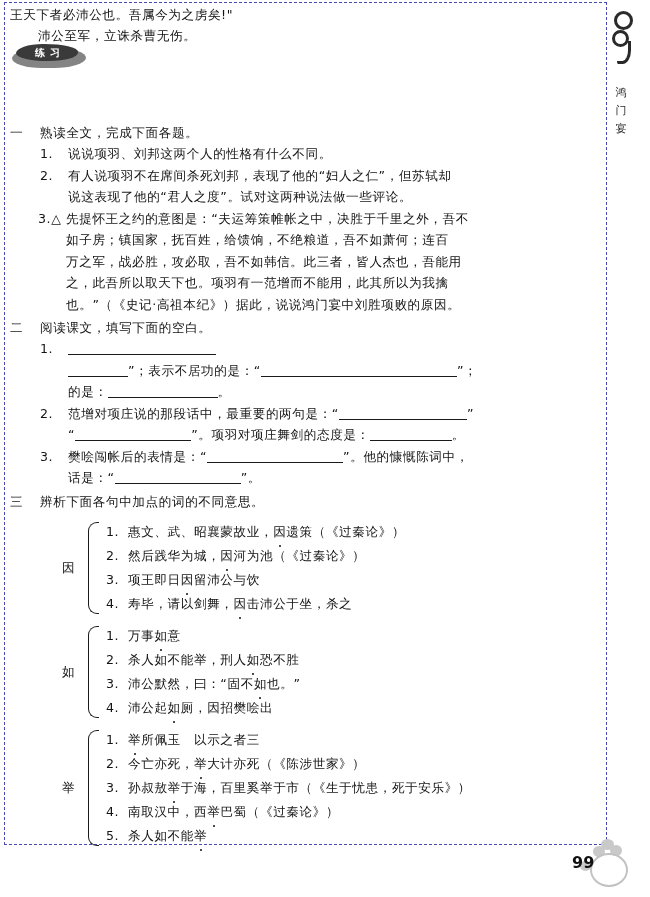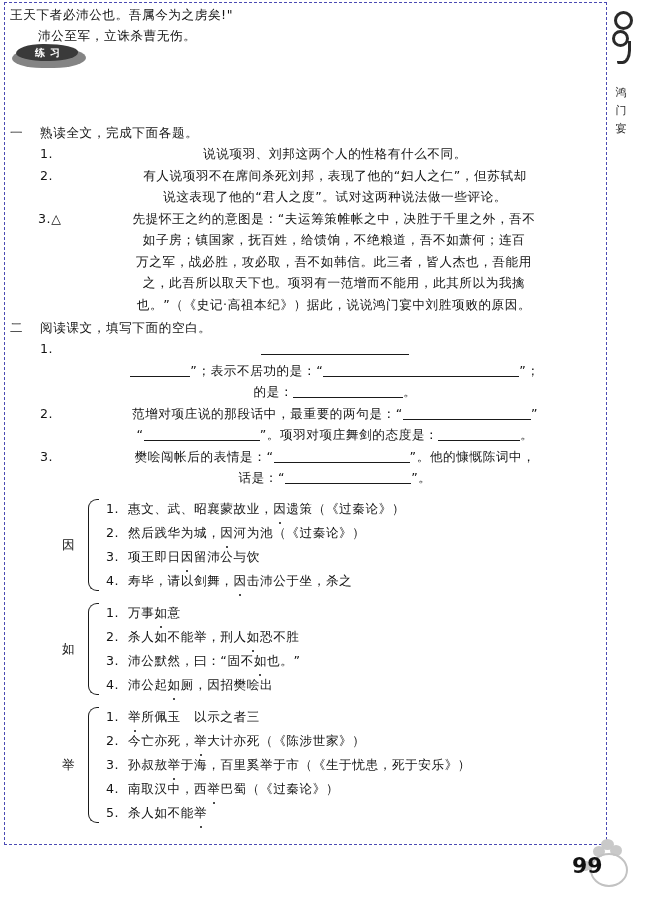--- a/index.html
+++ b/index.html
@@ -116,21 +116,21 @@
   }
   .item .inum {
     position: absolute;
     left: 30px;
     top: 0;
     width: 26px;
     text-align: left;
     white-space: nowrap;
   }
   .item .itxt { display: block; }
-  .item .itxt .ln { display: block; white-space: nowrap; text-align: center; }
+  .item .itxt .ln { display: block; white-space: nowrap; }
 
   
   .item.tri { padding-left: 56px; }
   .item.tri .inum { left: 28px; width: 30px; }
 
   
   .blank {
     display: inline-block;
     border-bottom: 1px solid #1a1a1a;
     height: 13px;
@@ -262,21 +262,21 @@
     left: 10px; top: 14px;
     width: 34px; height: 30px;
     border: 2px solid #c2c2c2;
     border-radius: 50%;
     background: transparent;
   }
   .folio .num {
     position: absolute;
     left: 6px;
     top: 16px;
-    font-size: 22px;
+    font-size: 16px;
     font-weight: bold;
     color: #111;
     letter-spacing: 0;
   }
 </style>
 </head>
 <body>
 
 <div id="page">
 
@@ -365,20 +365,23 @@
       <div class="item cn">
         <span class="inum">3.</span>
         <span class="itxt">
             <span class="ln"><span>樊哙闯帐后的表情是：“</span><span class="blank" style="width: 136px;"></span><span>”。他的慷慨陈词中，</span></span>
             <span class="ln"><span>话是：“</span><span class="blank" style="width: 126px;"></span><span>”。</span></span>
           </span>
       </div>
     </div>
 
     <div class="section" style="margin-top:2px">
+      <div class="sec-head cn">
+        <span class="sec-num">三</span><span>辨析下面各句中加点的词的不同意思。</span>
+      </div>
 
       <div class="group cn">
         <div class="glabel">因</div>
         <div class="brace"></div>
         <div class="glist">
             <div class="grow"><span class="gnum">1.</span><span>惠文、武、昭襄蒙故业，</span><span class="dot">因</span><span>遗策（《过秦论》）</span></div>
             <div class="grow"><span class="gnum">2.</span><span>然后践华为城，</span><span class="dot">因</span><span>河为池（《过秦论》）</span></div>
             <div class="grow"><span class="gnum">3.</span><span>项王即日</span><span class="dot">因</span><span>留沛公与饮</span></div>
             <div class="grow"><span class="gnum">4.</span><span>寿毕，请以剑舞，</span><span class="dot">因</span><span>击沛公于坐，杀之</span></div>
           </div>

